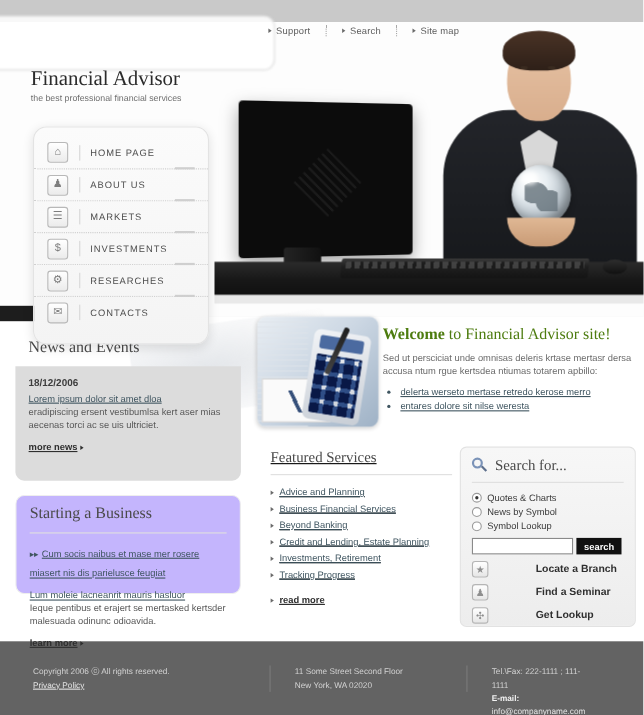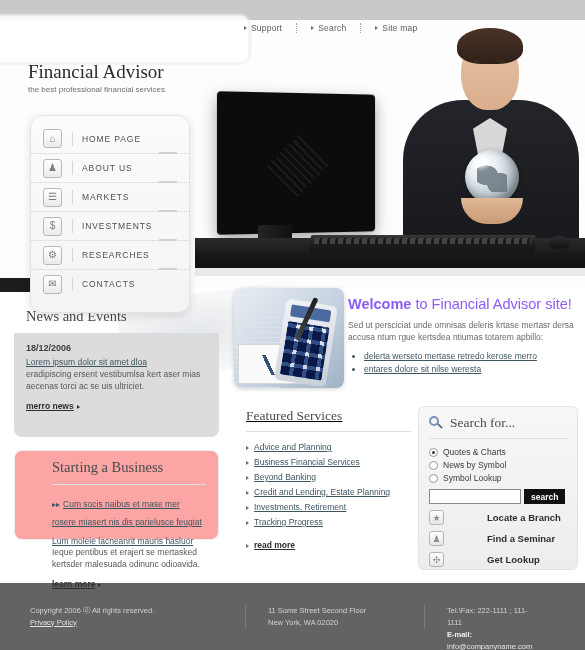--- a/index.html
+++ b/index.html
@@ -231,23 +231,22 @@
   .news-text { font-size: 8.5px; color: #585858; line-height: 12px; margin-top: 1px; }
   .more-link {
     font-size: 8.5px; font-weight: bold; color: #2e2e2e;
     text-decoration: underline; margin-top: 9px; display: inline-block;
   }
   .more-link .tri { border-left-color:#2e2e2e; margin-left:3px; }
 
   
   .biz-panel {
     position: absolute; left: 14px; top: 450px; width: 205px; height: 90px;
-    background: #fca5a5; border: 1px solid #eeeeee; border-radius: 8px;
+    background: #c4b5fd; border: 1px solid #eeeeee; border-radius: 8px;
     z-index: 4;
-    padding-left: 25px;
   }
   .biz-hr { height:1px; background:#e0e0e0; margin: 0 12px 8px 12px; }
   .biz-body { padding: 0 12px; }
   .biz-lead { font-size: 8.5px; color: #3f5560; text-decoration: underline; line-height: 12px; }
   .dbl-arrow { color:#3f5560; font-size:8px; margin-right:3px; text-decoration:none; display:inline-block;}
   .biz-sub { font-size: 8.5px; color: #3f5560; text-decoration: underline; display:block; margin-top:7px;}
   .biz-text { font-size: 8.5px; color: #585858; line-height: 12px; }
 
   
   .photo-thumb {
@@ -290,21 +289,21 @@
   .pen {
     position:absolute; left:70px; top:8px; width:5px; height:46px;
     background: linear-gradient(180deg,#1e1e1e,#444);
     transform: rotate(25deg); border-radius:2px;
   }
 
   .welcome {
     position: absolute; left: 348px; top: 295px; width: 232px; z-index: 6;
   }
   .welcome-title {
-    font-family: Liberation Sans, sans-serif; font-size: 14.5px; color: #8b5cf6;
+    font-family: Liberation Serif, serif; font-size: 14.5px; color: #4d7c0f;
     font-weight: normal; line-height: 18px;
   }
   .welcome-title b { font-weight: bold; }
   .welcome-p { font-size: 8.5px; color: #6a6a6a; line-height: 11.5px; margin-top: 7px; }
   .welcome-ul { margin: 7px 0 0 16px; }
   .welcome-ul li { font-size: 8.5px; color: #3f5560; line-height: 13px; }
   .welcome-ul li span { text-decoration: underline; }
 
   
   .feat {
@@ -479,21 +478,21 @@
 <div class="midband"></div>
 <div class="watermark"></div>
 
 <div class="news-panel">
   <div class="panel-title">News and Events</div>
   <div class="news-body">
     <div class="news-date">18/12/2006</div>
     <a href="#" class="news-link">Lorem ipsum dolor sit amet dloa</a>
     <div class="news-text">eradipiscing ersent vestibumlsa kert aser mias aecenas torci ac se uis ultriciet.</div>
     <a href="#" class="more-link">
-      <span>merro news</span><span class="tri"></span>
+      <span>more news</span><span class="tri"></span>
     </a>
   </div>
 </div>
 
 <div class="biz-panel">
   <div class="panel-title">Starting a Business</div>
   <div class="biz-hr"></div>
   <div class="biz-body">
     <div>
       <span class="dbl-arrow">▸▸</span><a href="#" class="biz-lead">Cum socis naibus et mase mer rosere miasert nis dis parielusce feugiat</a>

